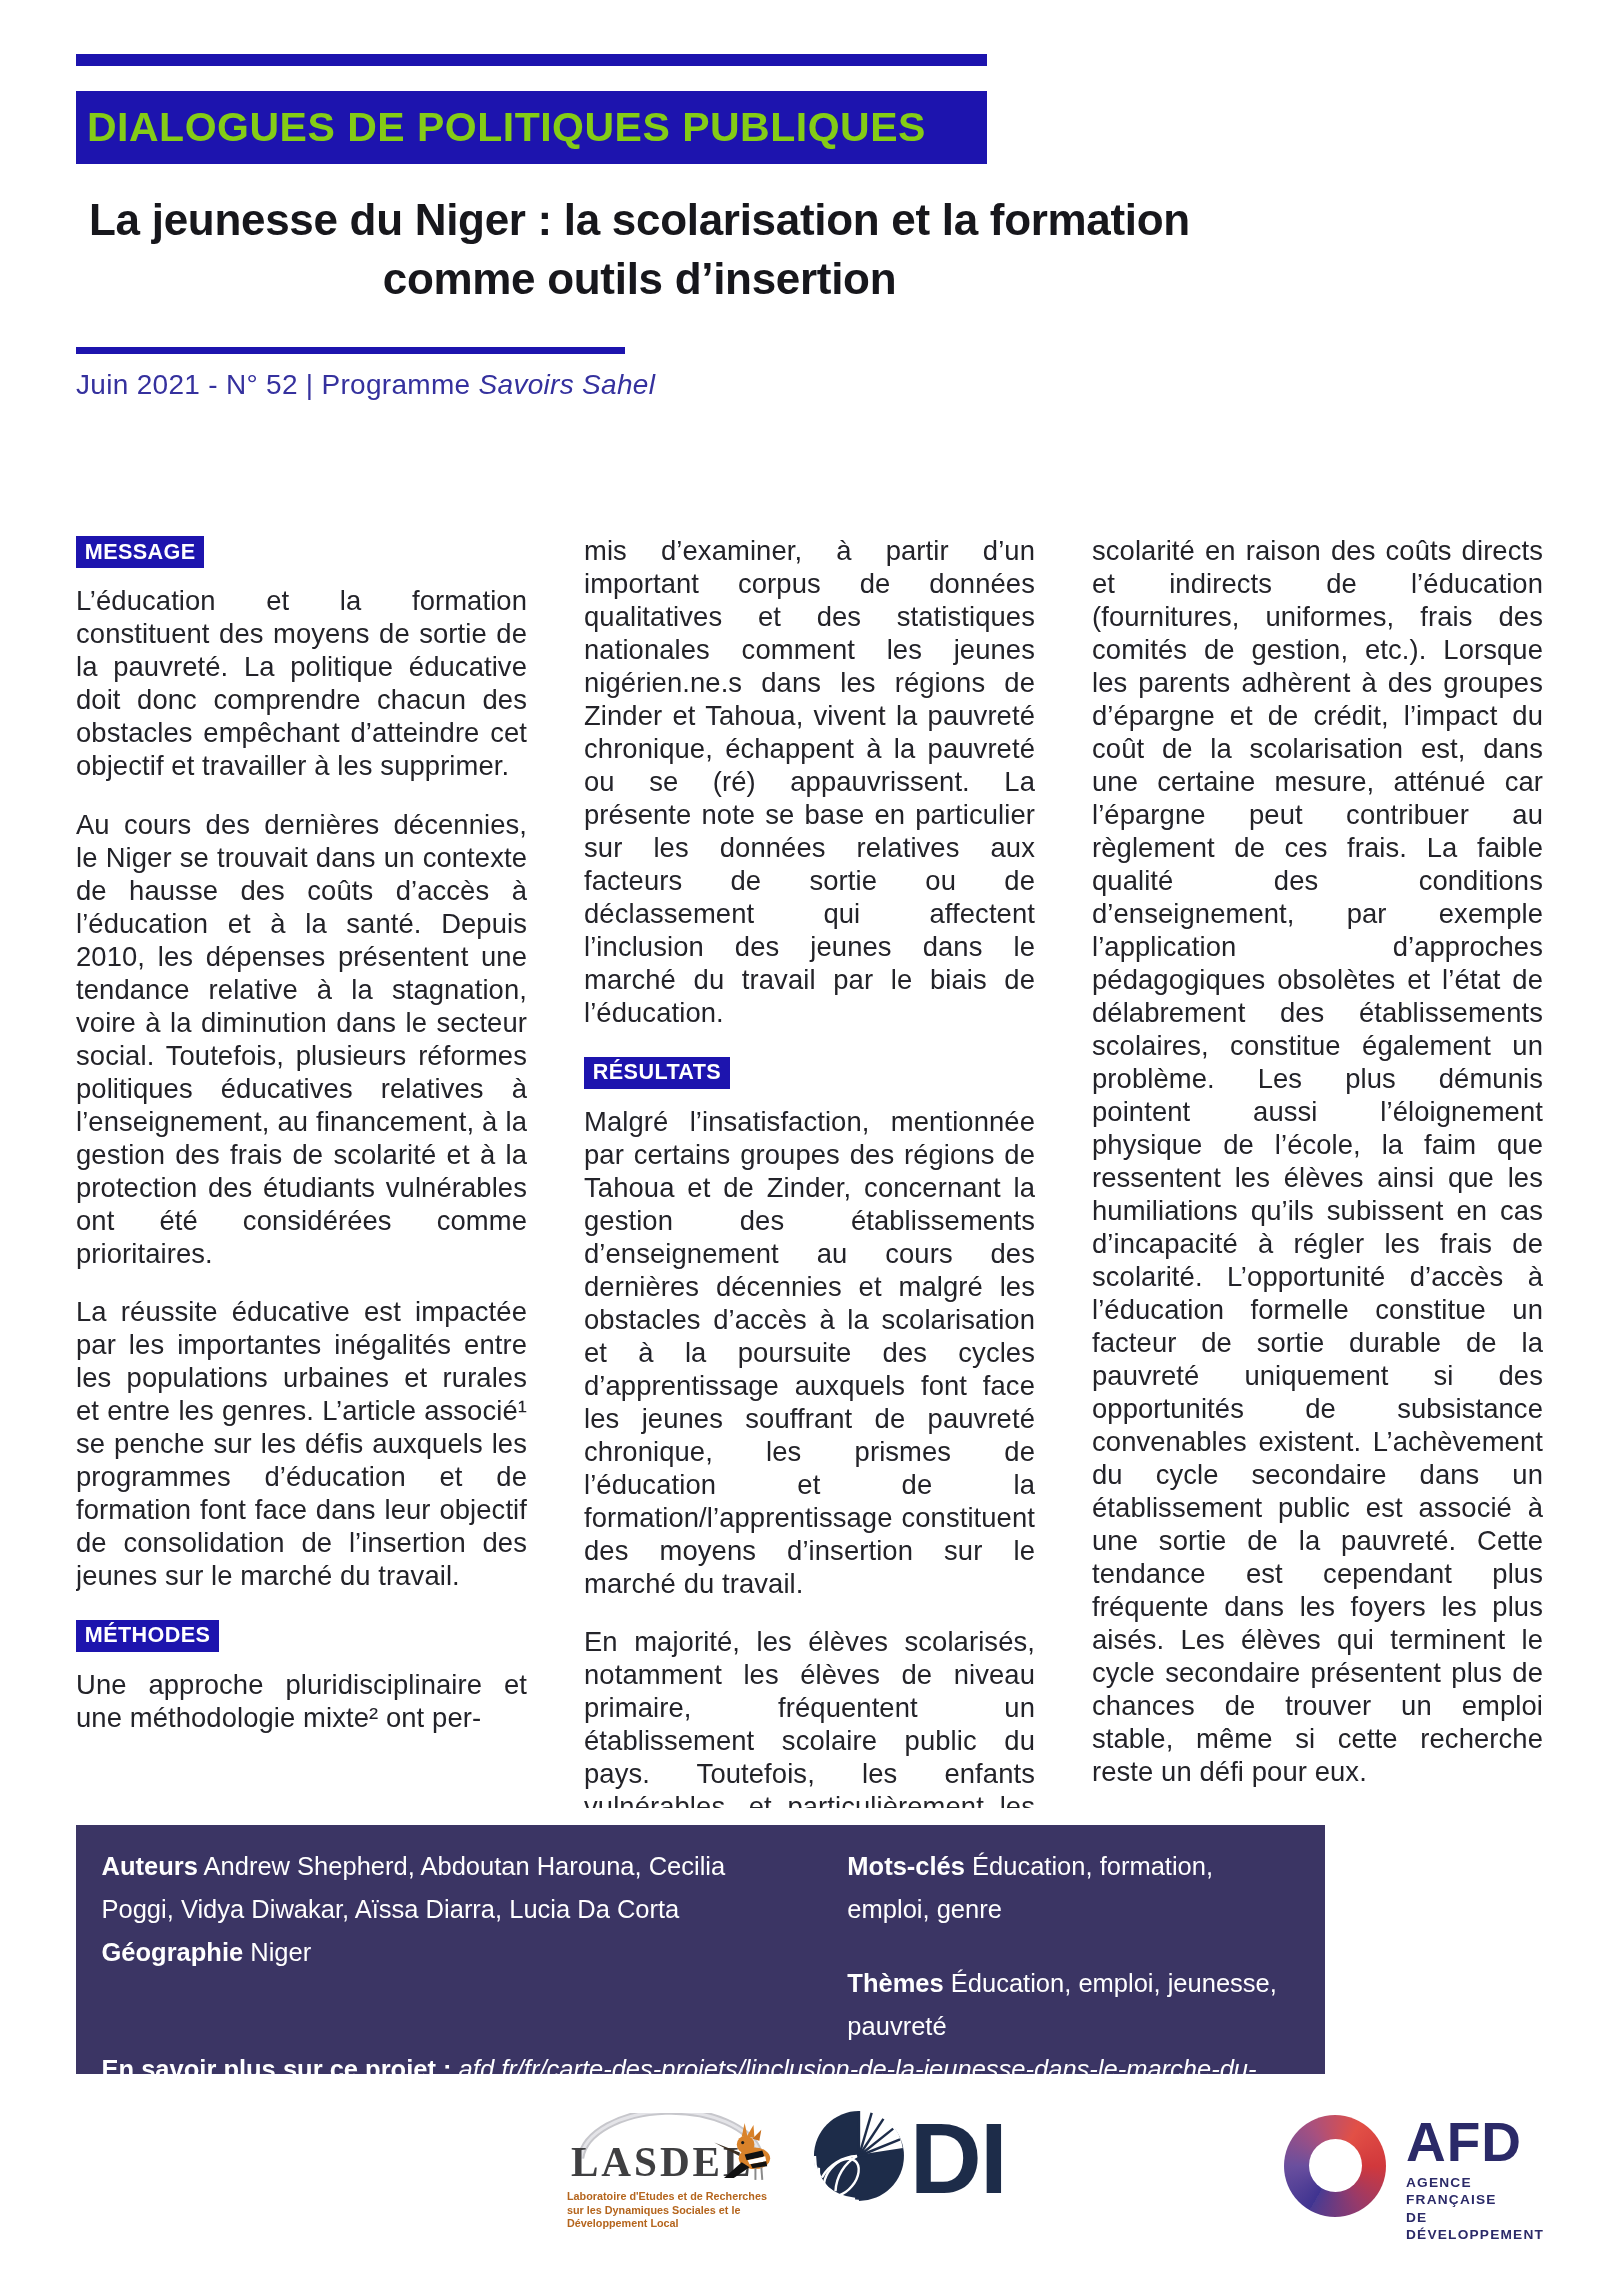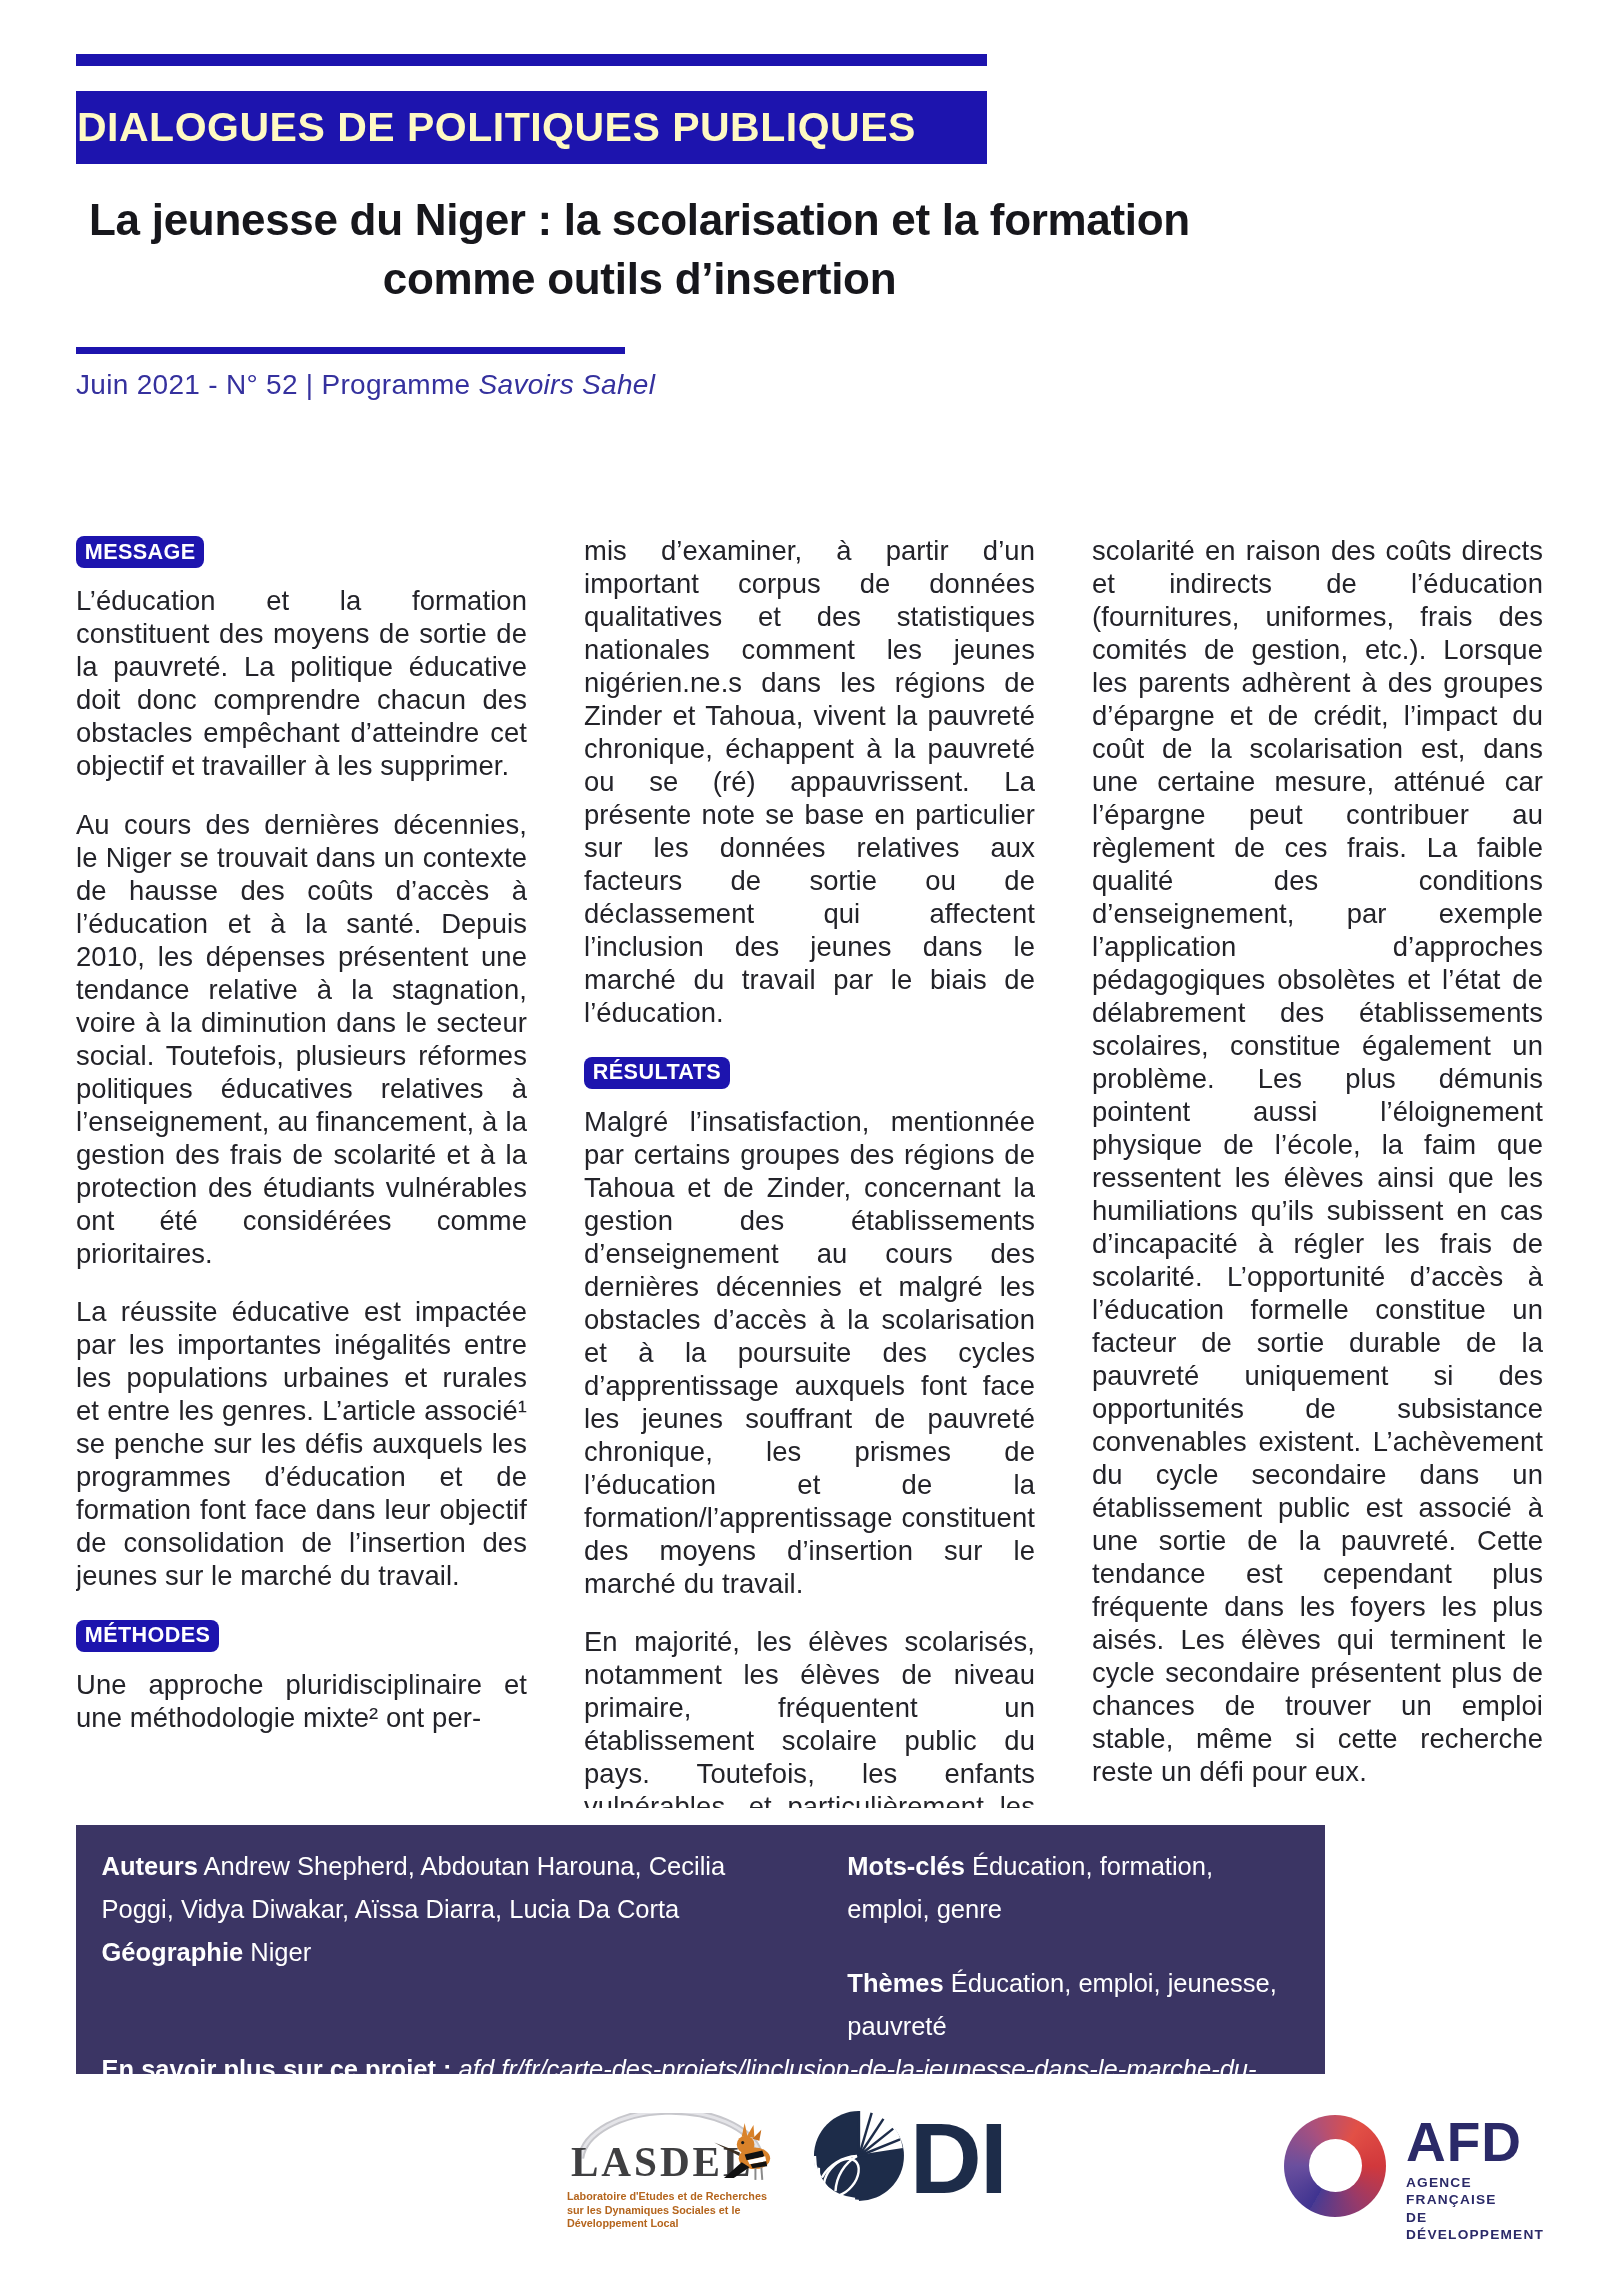--- a/index.html
+++ b/index.html
@@ -14,41 +14,41 @@
   }
   *{box-sizing:border-box;margin:0;padding:0;}
   html,body{background:#ffffff;}
   body{
     width:1620px;height:2293px;position:relative;overflow:hidden;
     font-family:"Liberation Sans", sans-serif;color:var(--text);
   }
   .topbar{position:absolute;top:54px;left:76px;width:911px;height:11.8px;background:var(--brand-blue);}
   .kicker{
     position:absolute;top:91px;left:76px;width:911px;height:73px;
-    background:var(--brand-blue);color:#fef9c3;font-weight:bold;
-    font-size:41px;line-height:73px;padding-left:1px;letter-spacing:0.5px;white-space:nowrap;overflow:hidden;
+    background:var(--brand-blue);color:#84cc16;font-weight:bold;
+    font-size:41px;line-height:73px;padding-left:11px;letter-spacing:0.5px;white-space:nowrap;overflow:hidden;
   }
   .title{
     position:absolute;top:190px;left:76px;width:1127px;
     font-size:44px;line-height:59px;font-weight:bold;color:#17171c;letter-spacing:-0.3px;text-align:center;
   }
   .rule2{position:absolute;top:347px;left:76px;width:549px;height:6.9px;background:var(--brand-blue);}
   .dateline{
     position:absolute;top:369px;left:76px;font-size:28px;color:var(--date-blue);letter-spacing:0.3px;
   }
   .dateline .prog{font-style:italic;}
   .columns{
     position:absolute;top:534px;left:76px;width:1467px;height:1274px;overflow:hidden;
     display:flex;gap:57px;
   }
   .col{width:451px;flex:0 0 451px;}
   .tag{
     display:inline-block;background:var(--brand-blue);color:#fff;
     font-weight:bold;font-size:21.6px;line-height:21.6px;padding:4.9px 8.8px 5.9px;
-    margin:2px 0 15.7px;letter-spacing:0.4px;border-radius:8px;
+    margin:2px 0 15.7px;letter-spacing:0.4px;
   }
   .body-p{
     font-size:27.4px;line-height:33px;text-align:justify;margin:0 0 25.5px;
     color:var(--text);letter-spacing:0.1px;hyphens:auto;-webkit-hyphens:auto;
   }
   .footer{
     position:absolute;top:1825px;left:76px;width:1249px;height:249px;
     background:var(--footer-bg);color:#fff;padding:19.6px 25.5px 0;
     font-size:25.5px;line-height:43px;
   }

